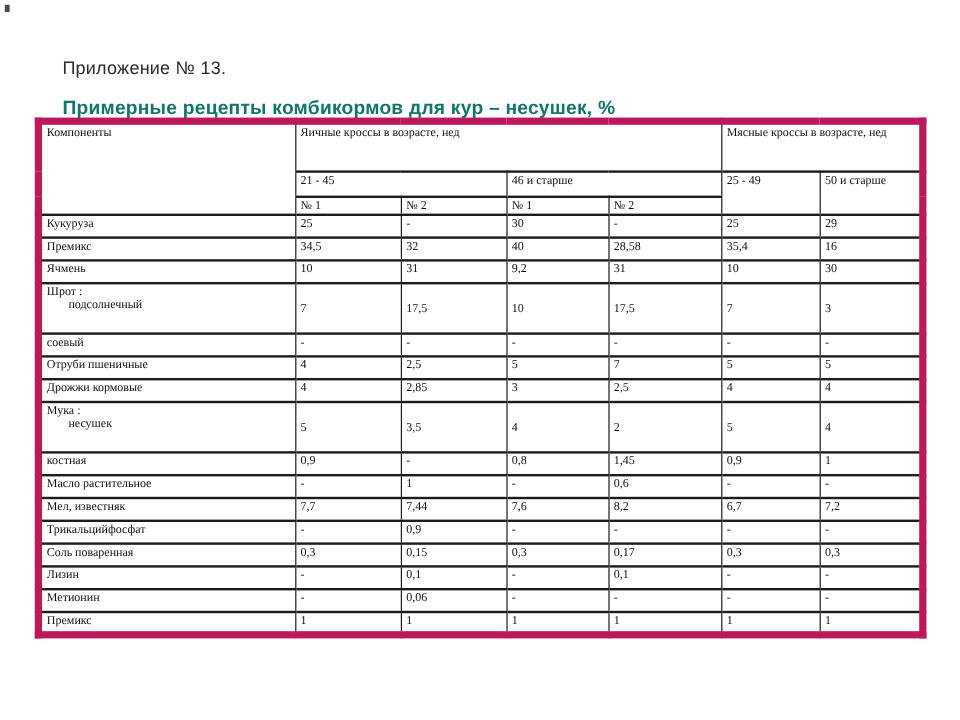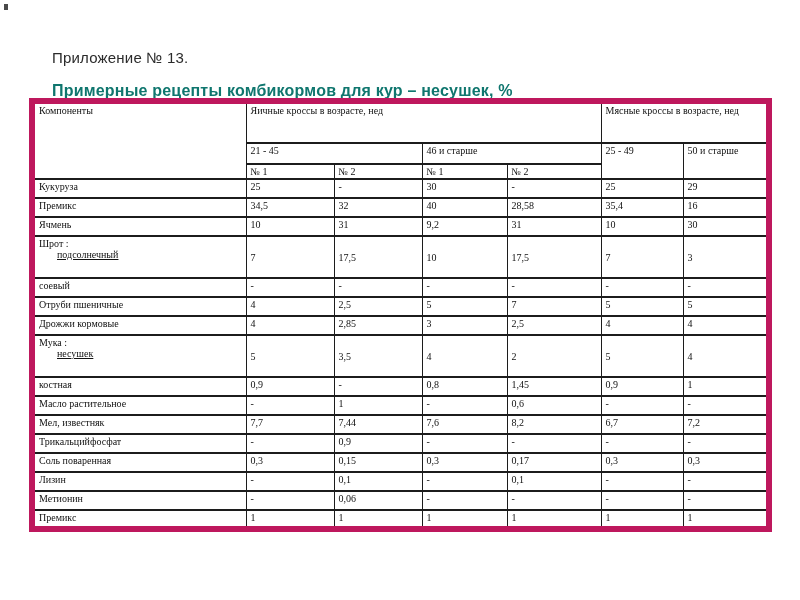--- a/index.html
+++ b/index.html
@@ -21,21 +21,21 @@
     border:1px solid #1c1c1c;border-top-width:2px;border-bottom-width:2px;
     vertical-align:top;text-align:left;padding:1px 4px;font-weight:400;
     overflow:hidden;white-space:nowrap;
   }
   .hr1 th{height:36px;}
   .hr2 th{height:17px;margin-top:20px;}
   .hr3 th{height:11px;}
   tbody tr{height:19px;}
   tbody tr.tall{height:42px;padding-left:48px;}
   tbody tr.tall td.val{vertical-align:middle;}
-  .label-cell .sub{padding-left:18px;text-decoration:underline;}
+  .label-cell .sub{padding-left:18px;}
   .indent{padding-left:26px;margin-left:32px;}
 </style>
 </head>
 <body>
 
 <div class="stray"></div>
 
 <div class="titleblock">
   <p class="title-line1">Приложение № 13.</p>
   <p class="title-line2">Примерные рецепты комбикормов для кур – несушек, %</p>

